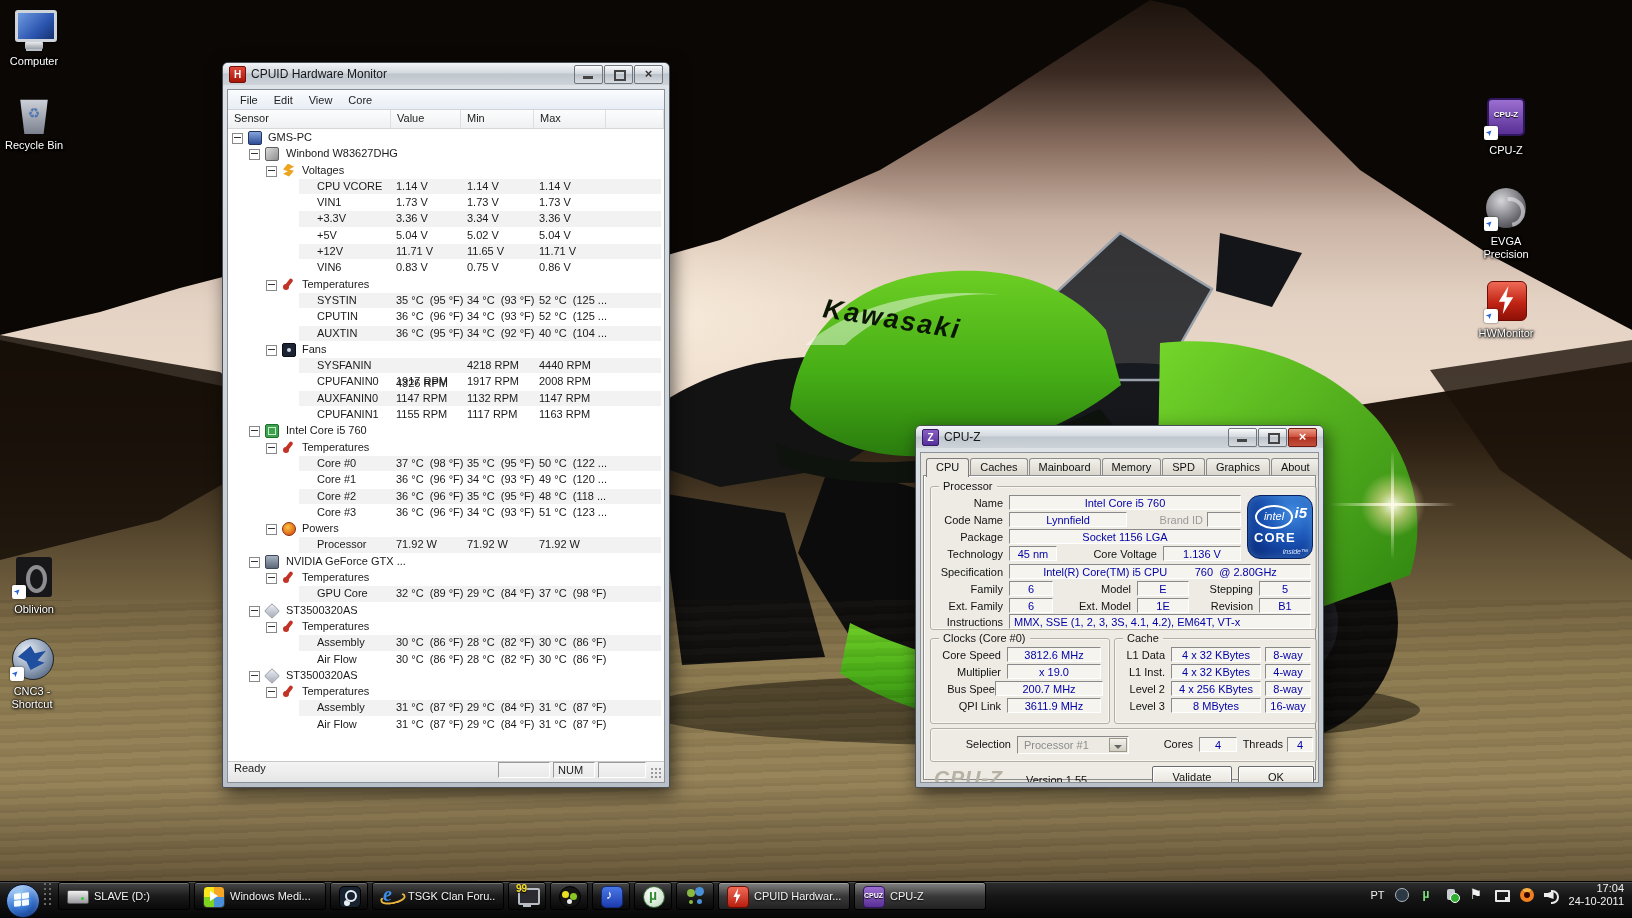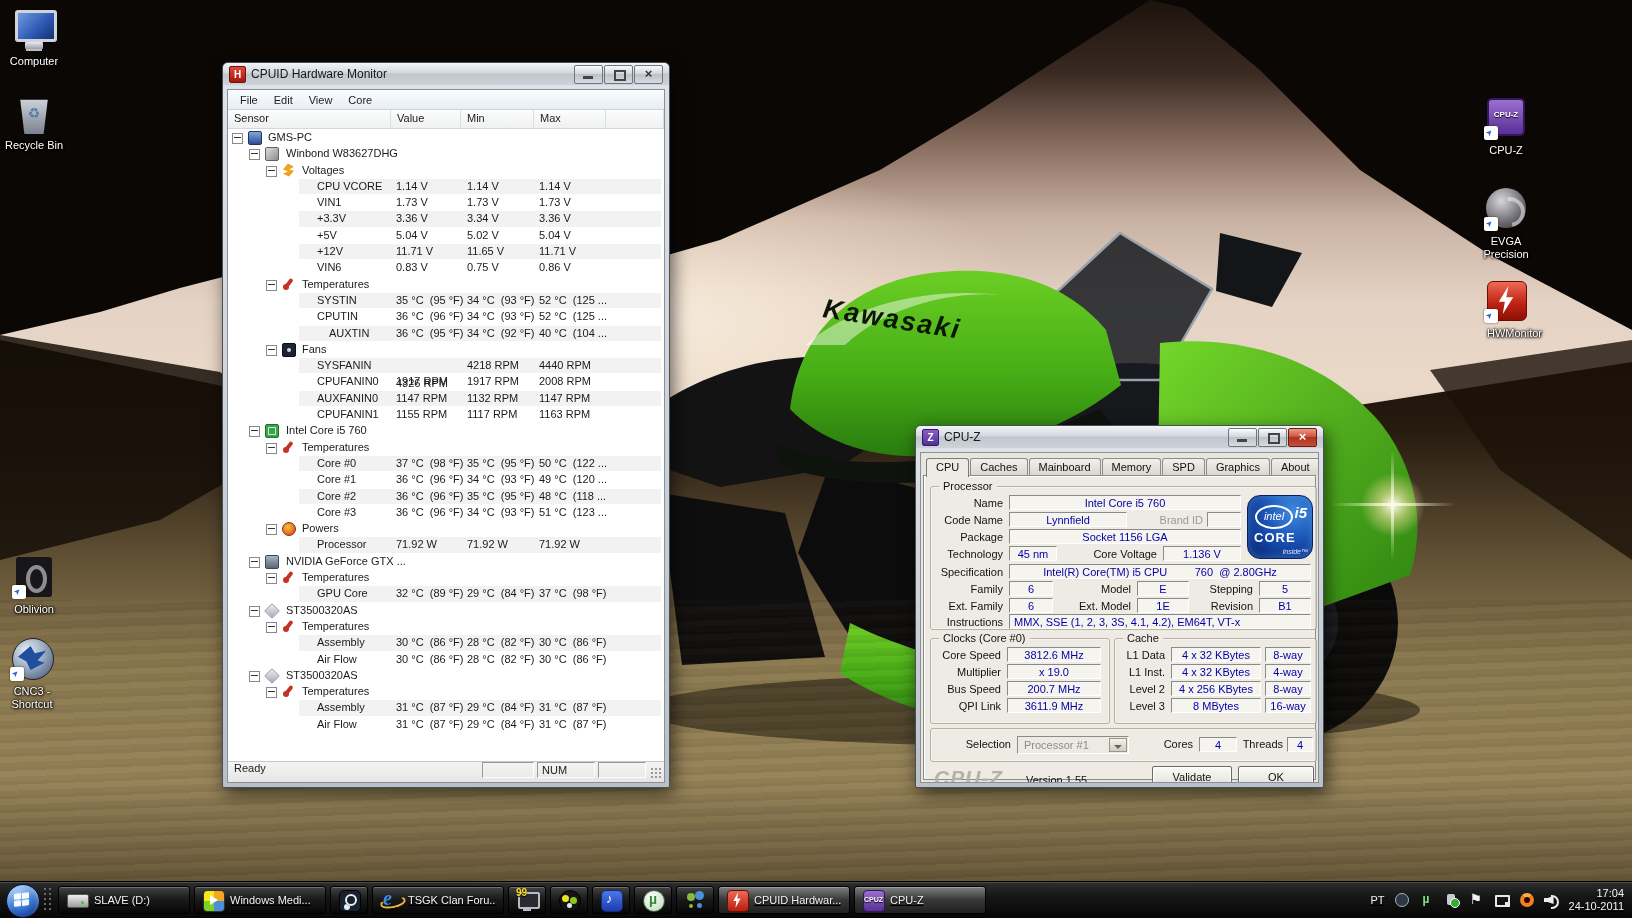--- a/index.html
+++ b/index.html
@@ -25,21 +25,21 @@
     background:linear-gradient(180deg,transparent,rgba(255,250,230,.85),transparent);}
   .bike{position:absolute;left:600px;top:195px;width:840px;height:560px;}
 
   
   .di{position:absolute;width:72px;text-align:center;}
   .di .dlabel{margin-top:3px;color:#fff;font-size:11px;line-height:13px;
     text-shadow:0 1px 3px #000,1px 0 3px #000,0 0 2px #000;}
   .dicon{width:46px;height:46px;margin:0 auto;position:relative;}
   .di-computer{left:-2px;top:6px;}  .di-recycle-bin{left:-2px;top:90px;}
   .di-oblivion{left:-2px;top:554px;} .di-cnc3-shortcut{left:-4px;top:636px;}
-  .di-cpuz{left:1470px;top:95px;} .di-evga-precision{left:1470px;top:186px;} .di-hwmonitor{left:1470px;top:278px;text-align:right;}
+  .di-cpuz{left:1470px;top:95px;} .di-evga-precision{left:1470px;top:186px;} .di-hwmonitor{left:1470px;top:278px;}
   .dicon-computer:before{content:"";position:absolute;left:4px;top:4px;width:36px;height:26px;border-radius:3px;
     background:linear-gradient(135deg,#6f9ae0 0%,#2c56b0 60%,#16306e 100%);border:3px solid #cfd4da;box-shadow:0 1px 2px rgba(0,0,0,.6);}
   .dicon-computer:after{content:"";position:absolute;left:14px;top:36px;width:18px;height:7px;
     background:linear-gradient(#e8eaee,#9aa0a8);border-radius:1px;box-shadow:0 3px 0 -1px #b8bec6;}
   .dicon-recycle-bin:before{content:"";position:absolute;left:8px;top:6px;width:30px;height:38px;
     background:linear-gradient(rgba(235,240,248,.9),rgba(160,170,188,.75));
     clip-path:polygon(4% 10%,96% 10%,82% 100%,18% 100%);border-radius:3px;}
   .dicon-recycle-bin:after{content:"♻";position:absolute;left:0;right:0;top:15px;color:#5577b0;font-size:14px;}
   .dicon-oblivion:before{content:"";position:absolute;left:5px;top:3px;width:36px;height:40px;background:#17171a;border-radius:3px;}
   .dicon-oblivion:after{content:"";position:absolute;left:15px;top:11px;width:13px;height:20px;border:4px solid #8e8e92;border-radius:50%;}
@@ -154,21 +154,21 @@
     background:linear-gradient(#f4f2ec,#d2cec2);border:1px solid #9a968a;}
   .dropdown .dd-arrow:before{content:"";position:absolute;left:4px;top:6px;border:4px solid transparent;border-top-color:#666;}
   .cbtn{position:absolute;box-sizing:border-box;height:22px;background:linear-gradient(#fbfaf6,#e2dfd6);
     border:1px solid #6a6a6a;border-radius:2px;color:#111;text-align:center;padding-top:4px;box-shadow:inset 0 0 0 1px #fff;}
   .cpuz-logo{position:absolute;color:#b6b2a6;font-size:21px;font-weight:bold;font-style:italic;letter-spacing:1px;}
   .versiontext{position:absolute;color:#111;}
 
   
   #taskbar{position:absolute;left:0;right:0;bottom:0;height:36px;
     background:linear-gradient(#2e2e2e,#161616 40%,#060606);border-top:1px solid #000;
-    box-shadow:inset 0 1px 0 rgba(255,255,255,.14);display:flex;align-items:center;z-index:50;text-decoration:underline;}
+    box-shadow:inset 0 1px 0 rgba(255,255,255,.14);display:flex;align-items:flex-start;z-index:50;}
   .startorb{width:36px;height:36px;margin-left:4px;position:relative;flex:none;}
   .orbball{position:absolute;left:2px;top:2px;width:32px;height:32px;border-radius:50%;
     background:radial-gradient(circle at 38% 30%,#9cd0f8,#3a7ad8 45%,#123a8c 80%,#0a2458);
     border:1px solid #06162e;box-shadow:inset 0 4px 6px rgba(255,255,255,.5);}
   .orbflag{position:absolute;left:10px;top:11px;width:16px;height:14px;display:grid;
     grid-template-columns:7px 7px;grid-template-rows:6px 6px;gap:1px;transform:skewY(-6deg);}
   .orbflag span{background:#fff;border-radius:1px;opacity:.95;}
   .ql-sep{width:10px;height:26px;margin:0 3px;flex:none;
     background:radial-gradient(circle at 2px 2px,#6a6a6a 1px,transparent 1.3px);background-size:5px 5px;}
   .tbtn{height:28px;margin:0 2px;border:1px solid #000;border-radius:3px;display:flex;align-items:center;
@@ -428,21 +428,21 @@
             <span class="tval" style="left: 311px;">52 °C  (125 ...</span>
           </div>
           <div class="hwm-row">
             <span class="tlabel" style="left: 89px;">CPUTIN</span>
             <span class="tval" style="left: 168px;">36 °C  (96 °F)</span>
             <span class="tval" style="left: 239px;">34 °C  (93 °F)</span>
             <span class="tval" style="left: 311px;">52 °C  (125 ...</span>
           </div>
           <div class="hwm-row">
             <div class="rowshade"></div>
-            <span class="tlabel" style="left: 89px; margin-left: 12px;">AUXTIN</span>
+            <span class="tlabel" style="left: 89px;">AUXTIN</span>
             <span class="tval" style="left: 168px;">36 °C  (95 °F)</span>
             <span class="tval" style="left: 239px;">34 °C  (92 °F)</span>
             <span class="tval" style="left: 311px;">40 °C  (104 ...</span>
           </div>
           <div class="hwm-row">
             <span class="expbox" style="left: 38px;"></span>
             <span class="ticon ti-fan" style="left: 54px;"></span>
             <span class="tlabel" style="left: 74px;">Fans</span>
           </div>
           <div class="hwm-row">
@@ -579,21 +579,21 @@
           <div class="hwm-row">
             <span class="tlabel" style="left: 89px;">Air Flow</span>
             <span class="tval" style="left: 168px;">31 °C  (87 °F)</span>
             <span class="tval" style="left: 239px;">29 °C  (84 °F)</span>
             <span class="tval" style="left: 311px;">31 °C  (87 °F)</span>
           </div>
         </div>
       <div class="statusbar">
         <div class="statustext">Ready</div>
         <div class="statuscell" style="width:52px"></div>
-        <div class="statuscell" style="width:58px">NUM</div>
+        <div class="statuscell" style="width:42px">NUM</div>
         <div class="statuscell" style="width:48px"></div>
         <div class="grip"></div>
       </div>
     </div>
   </div>
 
   <div class="win" id="cpuz">
     <div class="titlebar">
       <div class="capico z">Z</div>
       <div class="titletext">CPU-Z</div>
@@ -680,21 +680,21 @@
           <div class="frow" style="left:0;top:8px;width:100%">
             <span class="flabel" style="left:0;width:70px">Core Speed</span>
             <span class="fbox" style="left:76px;width:94px">3812.6 MHz</span>
           </div>
           <div class="frow" style="left:0;top:25px;width:100%">
             <span class="flabel" style="left:0;width:70px">Multiplier</span>
             <span class="fbox" style="left:76px;width:94px">x 19.0</span>
           </div>
           <div class="frow" style="left:0;top:42px;width:100%">
             <span class="flabel" style="left:0;width:70px">Bus Speed</span>
-            <span class="fbox" style="left:76px;width:94px">200.7 MHz</span>
+            <span class="fbox" style="left:64px;width:108px">200.7 MHz</span>
           </div>
           <div class="frow" style="left:0;top:59px;width:100%">
             <span class="flabel" style="left:0;width:70px">QPI Link</span>
             <span class="fbox" style="left:76px;width:94px">3611.9 MHz</span>
           </div>
         </div>
 
         <div class="grp" style="left:190px;top:162px;width:201px;height:84px">
           <div class="grp-legend">Cache</div>
           <div id="cache-rows">

